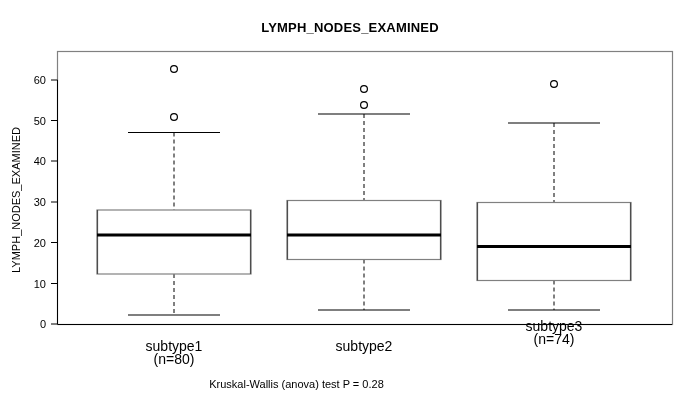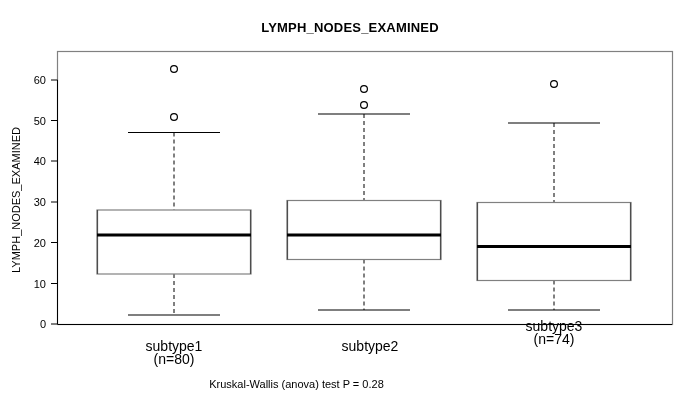--- a/index.html
+++ b/index.html
@@ -111,21 +111,21 @@
       <line class="median" x1="477" y1="246.5" x2="631" y2="246.5"></line>
       <circle class="outlier" cx="554" cy="84" r="3.4"></circle>
     </g>
 
   </svg>
 
   <div class="xtick-label" style="left:104px;top:340px;">
     <div>subtype1</div>
     <div>(n=80)</div>
   </div>
-  <div class="xtick-label" style="left:300px;top:340px;">
+  <div class="xtick-label" style="left:294px;top:340px;">
     <div>subtype2</div>
   </div>
   <div class="xtick-label" style="left:484px;top:320px;">
     <div>subtype3</div>
     <div>(n=74)</div>
   </div>
 
   <div class="footer">Kruskal-Wallis (anova) test P = 0.28</div>
 
 </div>

